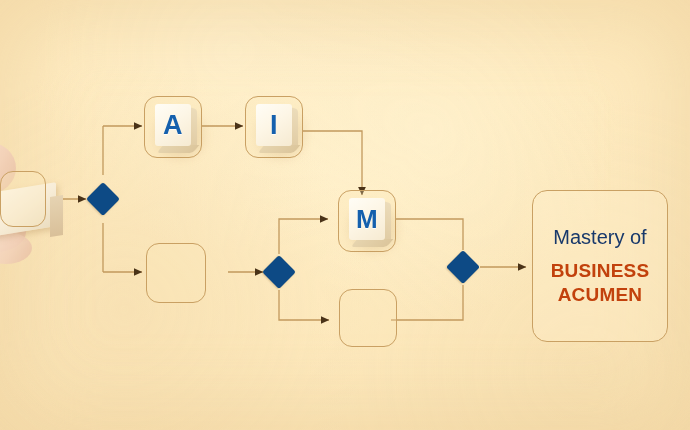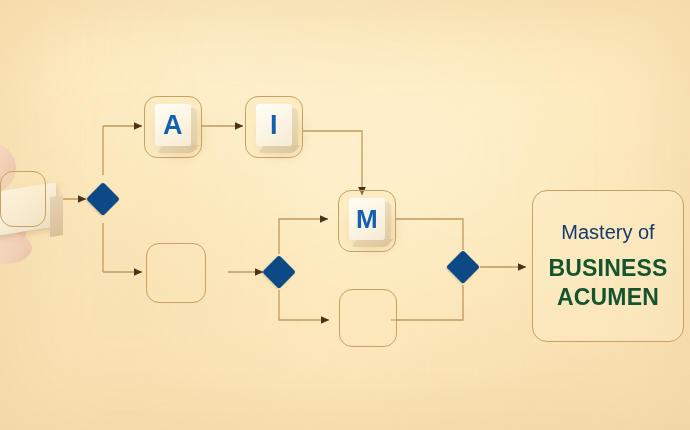--- a/index.html
+++ b/index.html
@@ -101,21 +101,21 @@
     transform: rotate(45deg);
     border-radius: 2.5px;
     box-shadow: 0 1px 2px rgba(120,85,35,.28);
   }
 
   
   #result-card {
     position: absolute;
     left: 532px;
     top: 190px;
-    width: 152px;
+    width: 136px;
     height: 152px;
     border: 1.4px solid #c9a063;
     border-radius: 15px;
     background: rgba(255,240,203,.38);
     box-sizing: border-box;
     display: flex;
     flex-direction: column;
     align-items: center;
     justify-content: center;
     text-align: center;
@@ -123,22 +123,22 @@
   }
   #result-line1 {
     color: #18396b;
     font-size: 20px;
     font-weight: 400;
     line-height: 1.1;
     margin-bottom: 11px;
     white-space: nowrap;
   }
   #result-line2 {
-    color: #14532d;
-    font-size: 23px;
+    color: #c2410c;
+    font-size: 19px;
     font-weight: 700;
     line-height: 1.22;
     letter-spacing: .2px;
   }
 
   
   #hand-group {
     position: absolute;
     left: -34px;
     top: 150px;

